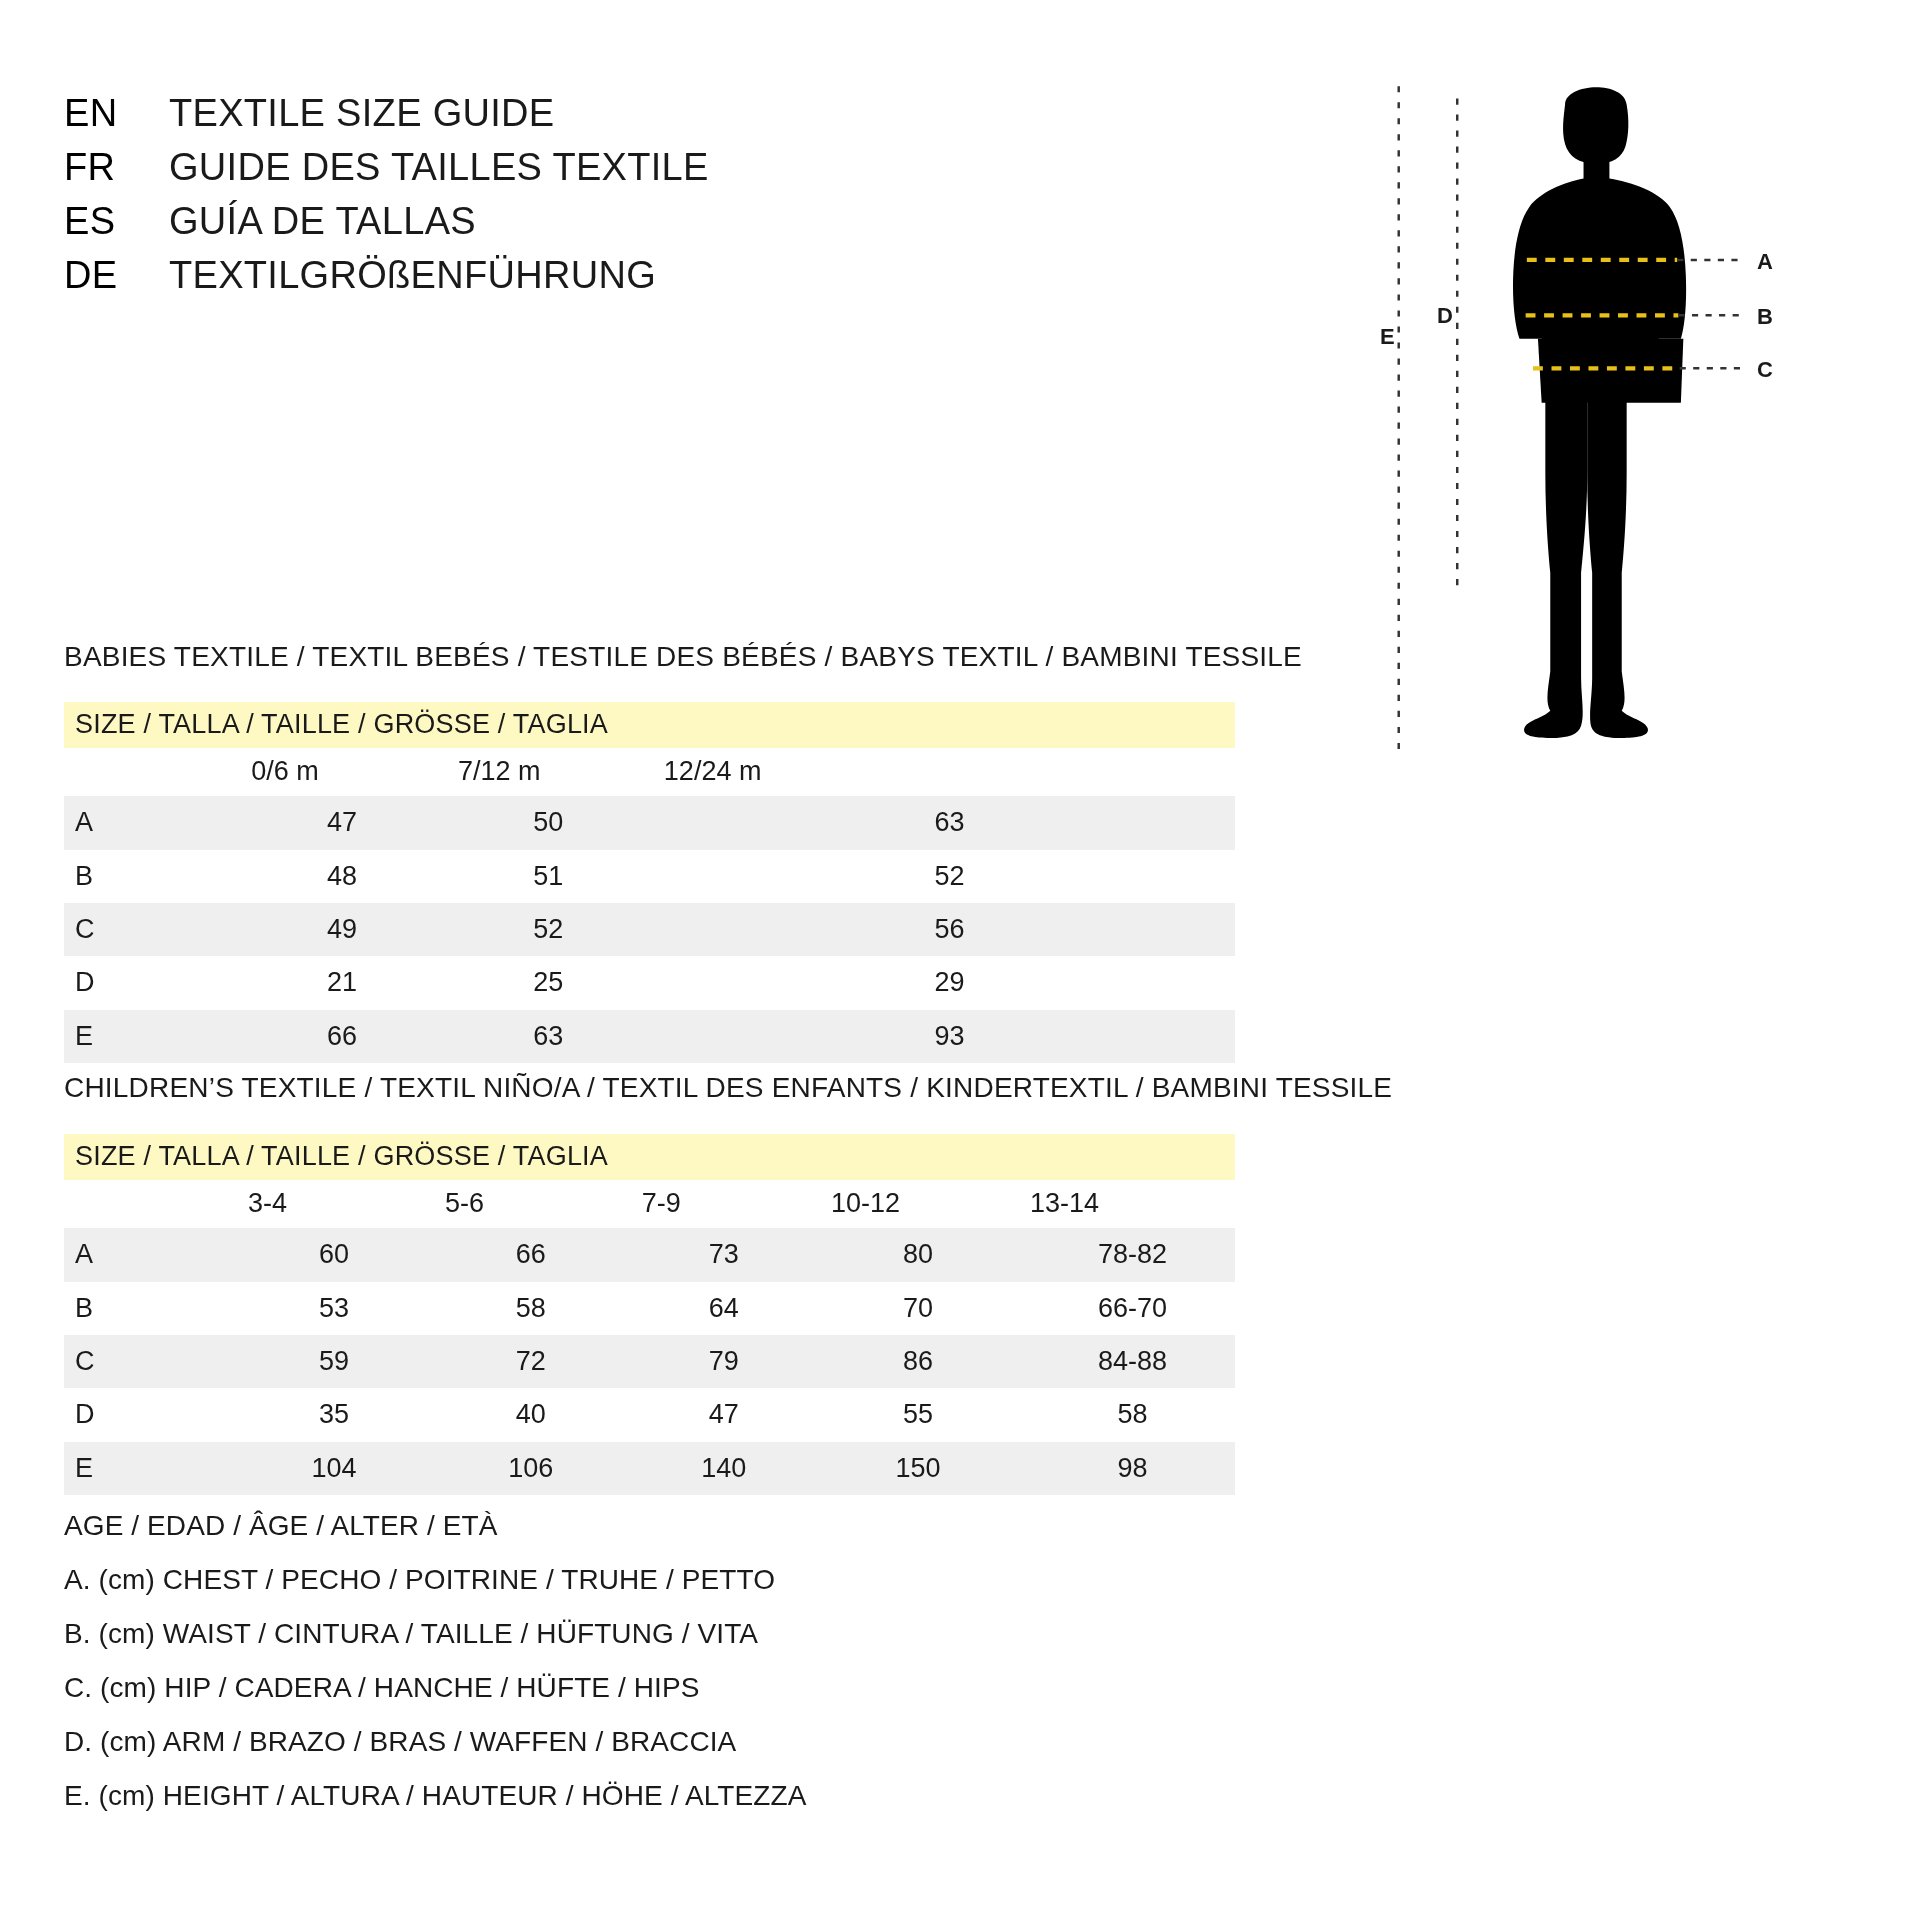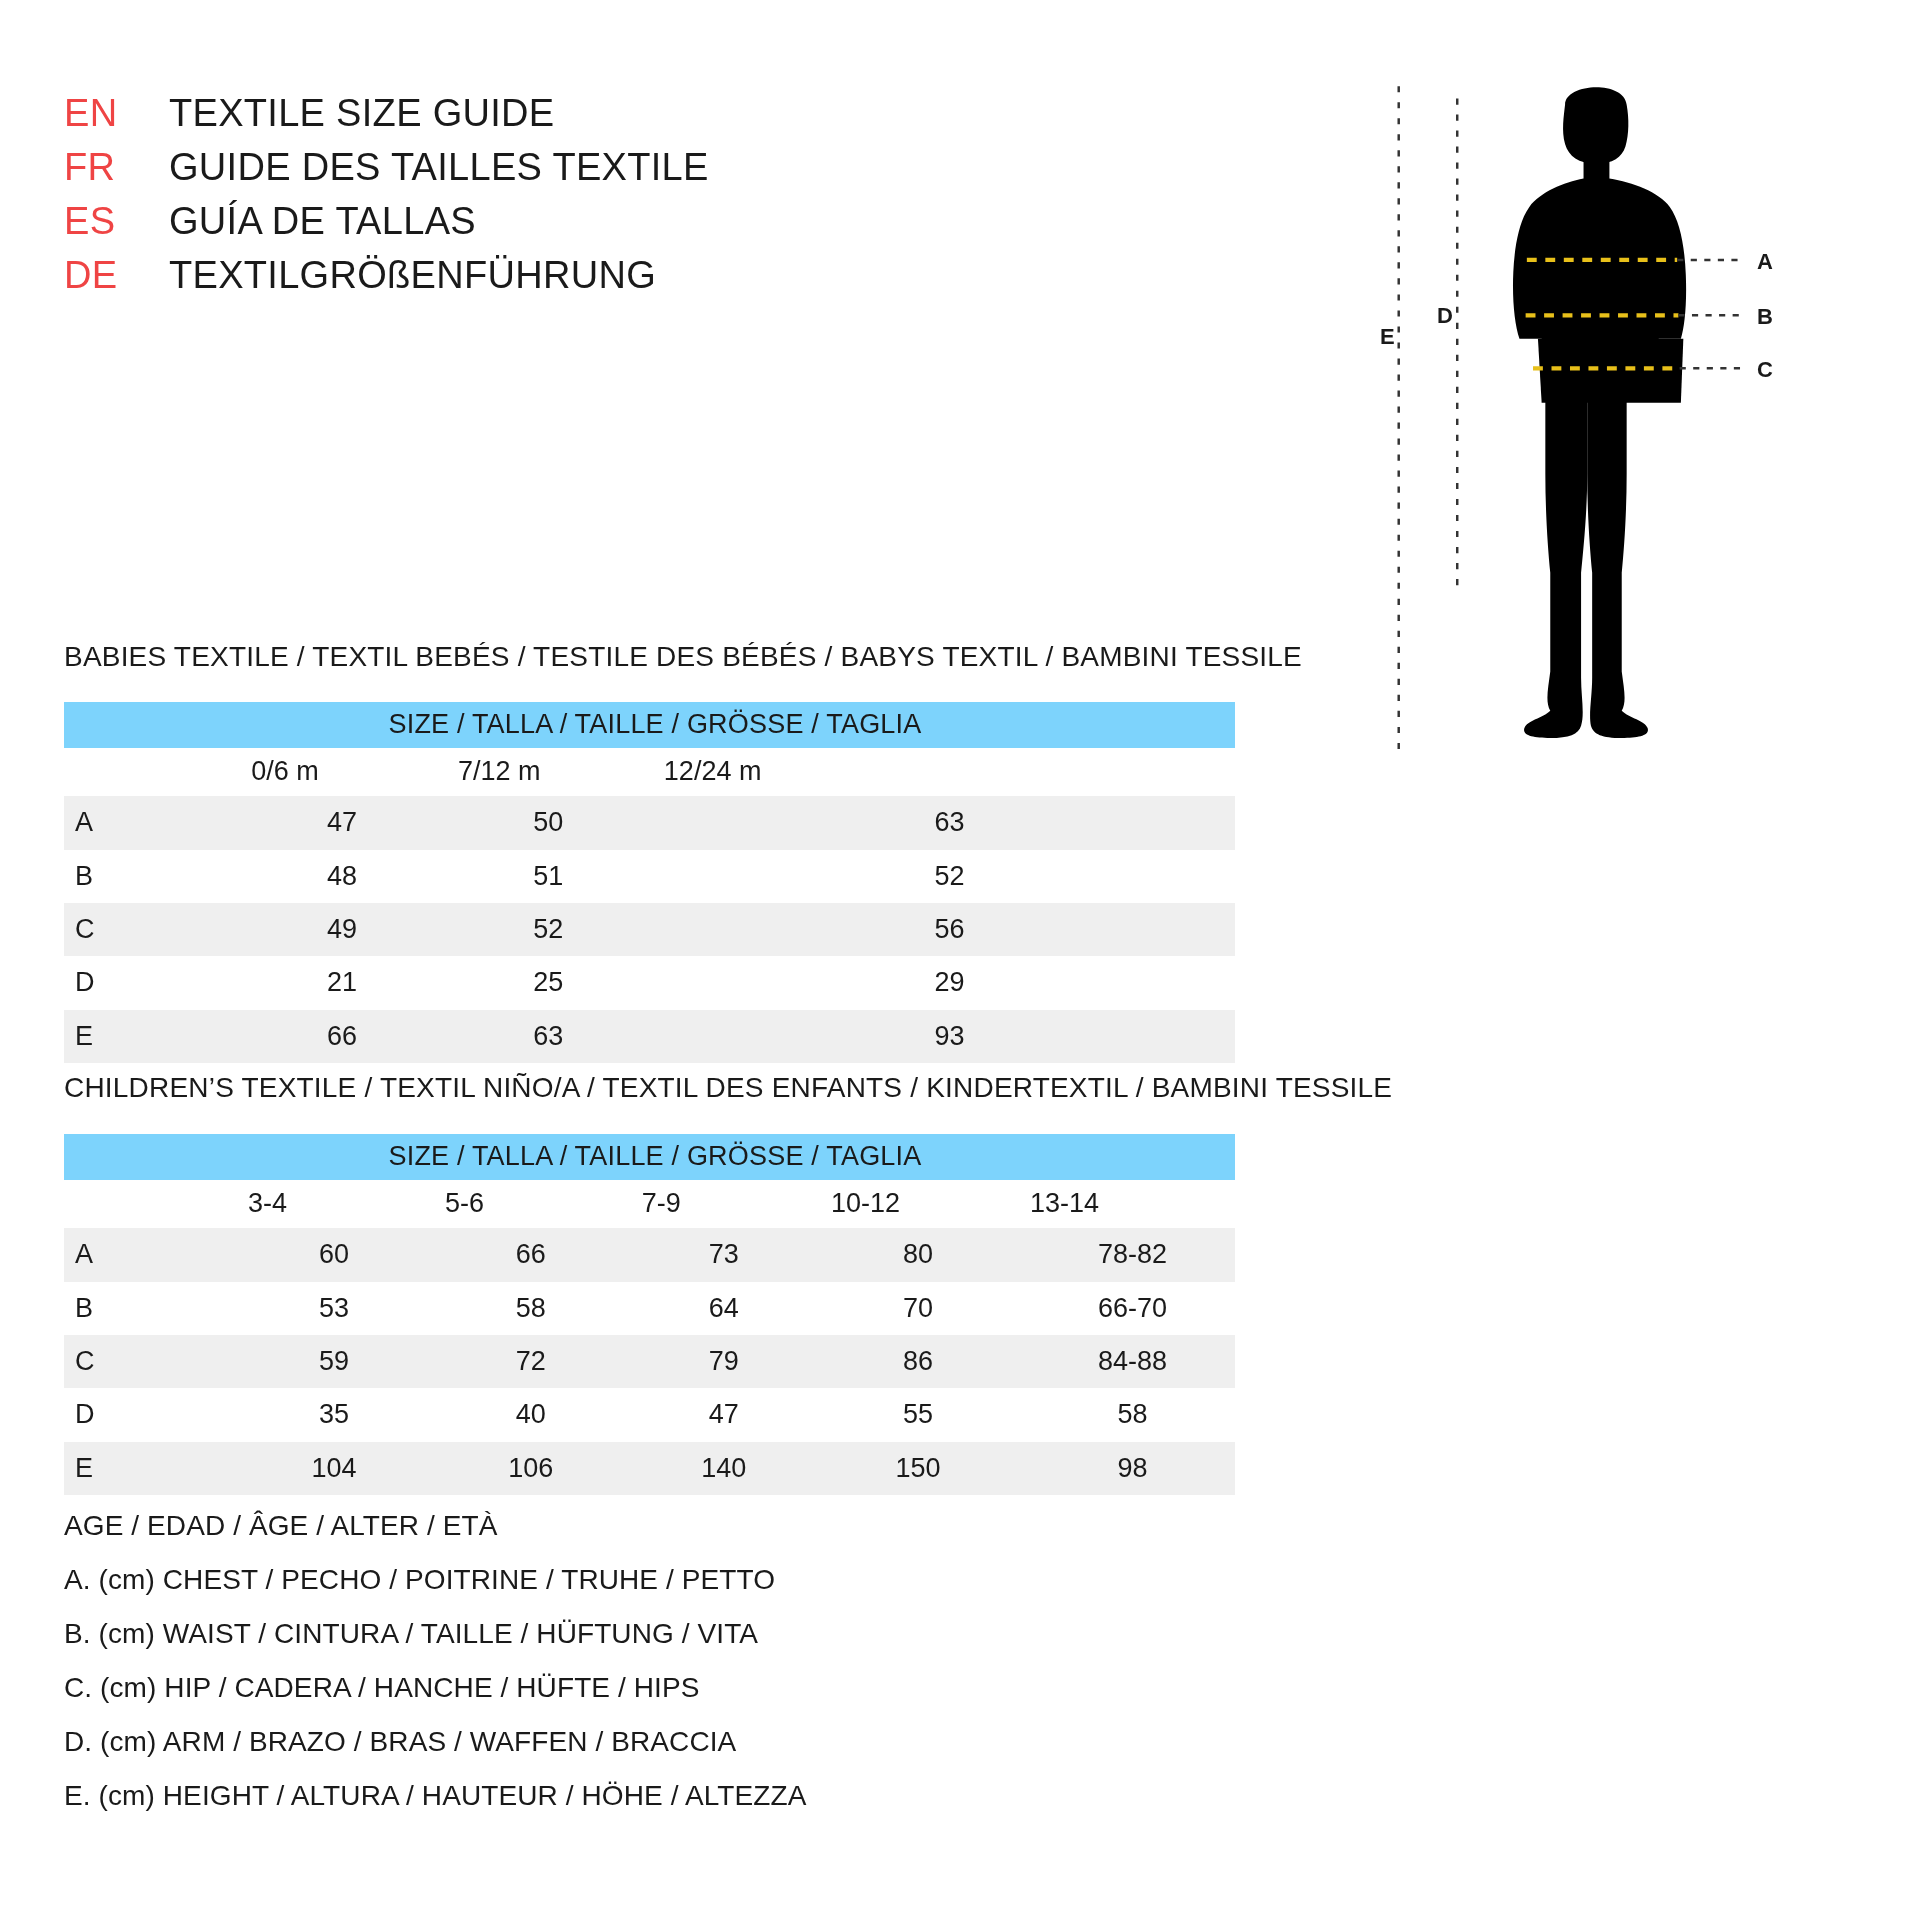--- a/index.html
+++ b/index.html
@@ -25,21 +25,21 @@
   }
   .lang-row {
     display: flex;
     align-items: baseline;
     margin-bottom: 11px;
   }
   .lang-code {
     width: 105px;
     font-size: 38px;
     letter-spacing: 0.3px;
-    color: #ef4444;
+    color: #000000;
   }
   .lang-title {
     font-size: 38px;
     letter-spacing: 0.3px;
     color: #1a1a1a;
   }
 
   
   .figure-area {
     position: absolute;
@@ -70,22 +70,22 @@
   }
 
   
   .size-table {
     position: absolute;
     border-collapse: collapse;
     font-size: 27px;
     color: #1a1a1a;
   }
   .size-table th.band {
-    background: #7dd3fc;
-    text-align: center;
+    background: #fef9c3;
+    text-align: left;
     font-weight: normal;
     font-size: 27px;
     padding: 7.4px 0 7.4px 11px;
     letter-spacing: 0.2px;
   }
   .size-table td {
     padding: 6.2px 0;
     height: 41px;
     vertical-align: middle;
     margin-top: 16px;

